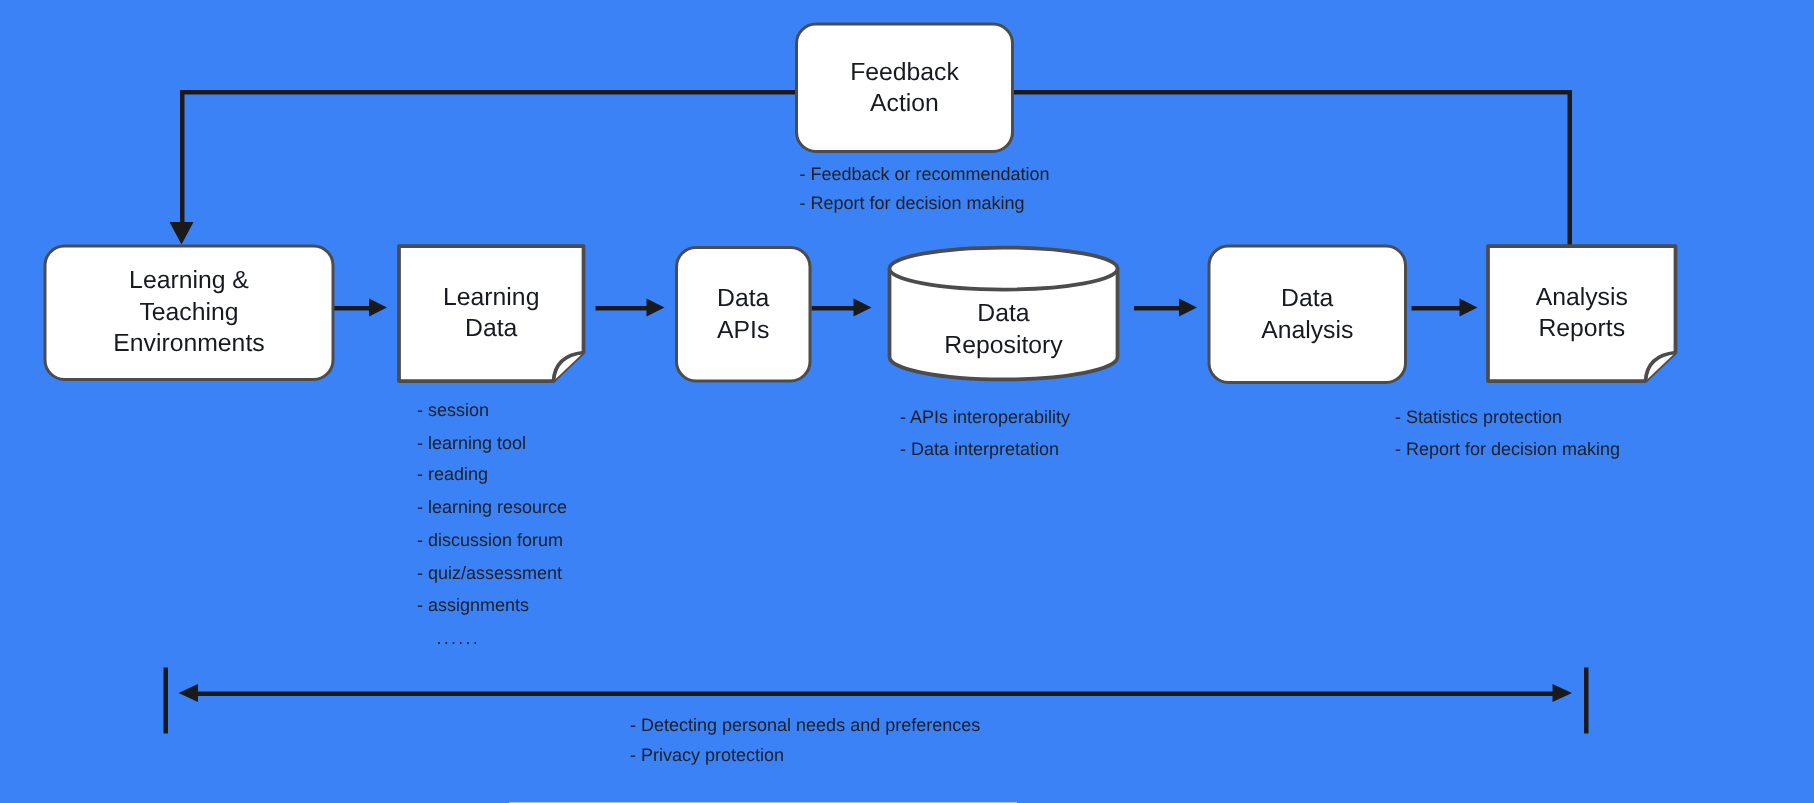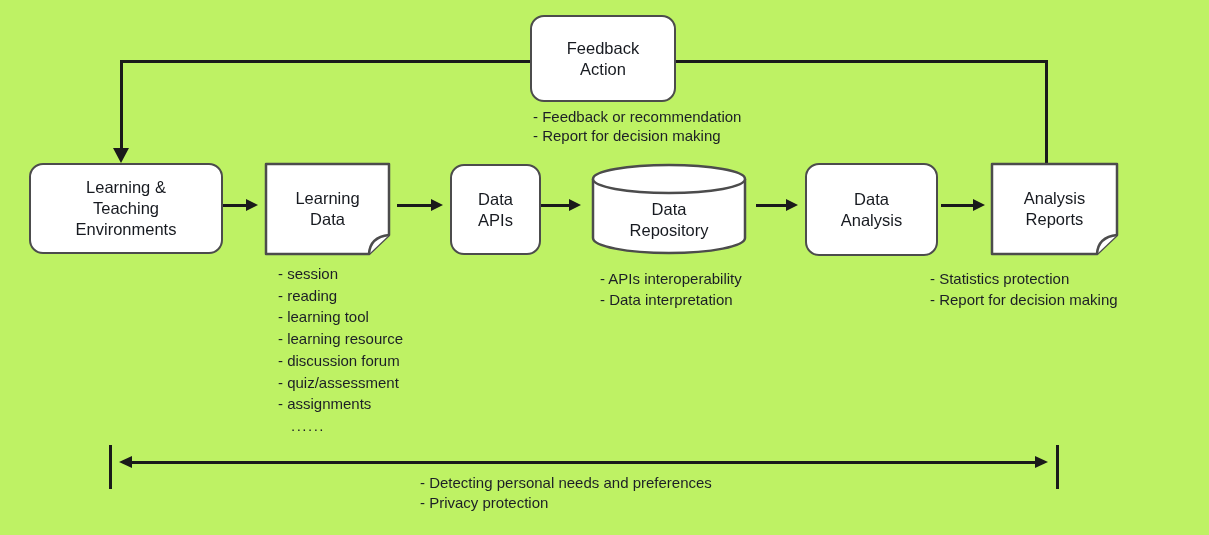--- a/index.html
+++ b/index.html
@@ -1,17 +1,17 @@
 <!DOCTYPE html>
 <html><head>
 <meta charset="utf-8">
 <style>
   html,body { margin:0; padding:0; background:#ffffff; }
   .canvas {
-    position:relative; width:1209px; height:535px; background:#bef264;
+    position:relative; width:1209px; height:535px; background:#3b82f6;
     font-family:"Liberation Sans", sans-serif; color:#171a20; overflow:hidden;
   }
   .ln { position:absolute; background:#1a1a1a; }
 
   
   #fb-h  { left:120px; top:60px;  width:928px; height:3px; }
   #fb-vl { left:120px; top:60px;  width:3px;  height:88px; }
   #fb-vr { left:1045px; top:60px; width:3px;  height:104px; }
   #fb-arrowhead { position:absolute; left:113px; top:148px; width:0; height:0;
     border-left:8px solid transparent; border-right:8px solid transparent;
@@ -54,21 +54,21 @@
   
   #bt-l  { left:109px;  top:445px; width:3px; height:44px; }
   #bt-r  { left:1056px; top:445px; width:3px; height:44px; }
   #bline { left:131px;  top:461px; width:905px; height:3px; }
   .bhead { position:absolute; top:456px; width:0; height:0;
     border-top:6.5px solid transparent; border-bottom:6.5px solid transparent; }
   #bhead-l { left:119px;  border-right:13px solid #1a1a1a; }
   #bhead-r { left:1035px; border-left:13px solid #1a1a1a; }
 
   
-  .notes { position:absolute; font-size:15px; color:#1c1f26; z-index:1; }
+  .notes { position:absolute; font-size:12px; color:#1c1f26; z-index:1; }
   #notes-feedback { left:533px; top:107px; line-height:19px; }
   #notes-ld       { left:278px; top:263px; line-height:21.7px; }
   #notes-ld .dots { margin-left:13px; letter-spacing:1.5px; }
   #notes-repo     { left:600px; top:268px; line-height:21px; }
   #notes-reports  { left:930px; top:268px; line-height:21px; }
   #notes-bottom   { left:420px; top:473px; line-height:20px; }
 </style>
 </head>
 <body>
 
@@ -152,22 +152,22 @@
     <svg width="129" height="94" viewBox="0 0 129 94">
       <path d="M2 2 H127 V73 L107 92 H2 Z" fill="#ffffff" stroke="#4c4c4c" stroke-width="2.5" stroke-linejoin="round"></path>
       <path d="M127 73 Q108 75 107 92" fill="#ffffff" stroke="#4c4c4c" stroke-width="2.5" stroke-linejoin="round"></path>
     </svg>
     <span class="shape-label doc-pad">Analysis
 Reports</span>
   </div>
 
   <div class="notes" id="notes-ld">
     <div>- session</div>
+    <div>- learning tool</div>
     <div>- reading</div>
-    <div>- learning tool</div>
     <div>- learning resource</div>
     <div>- discussion forum</div>
     <div>- quiz/assessment</div>
     <div>- assignments</div>
     <div class="dots">......</div>
   </div>
 
   <div class="notes" id="notes-repo">
     <div>- APIs interoperability</div>
     <div>- Data interpretation</div>

